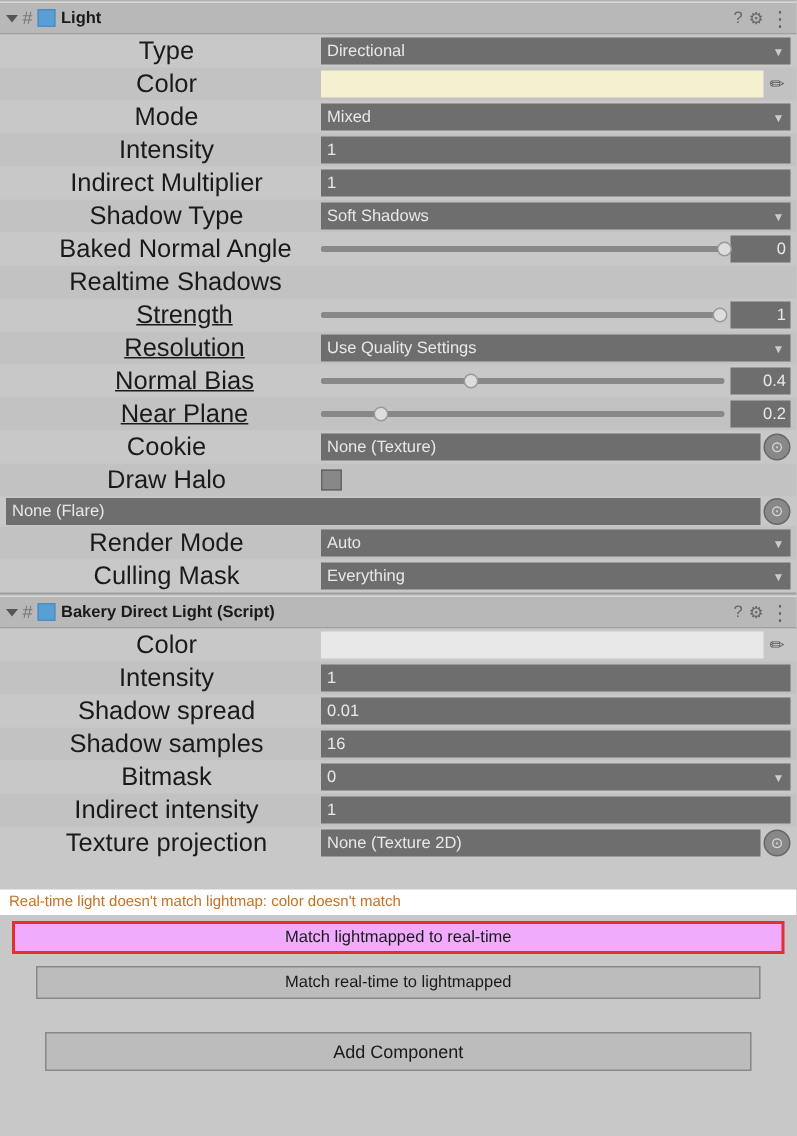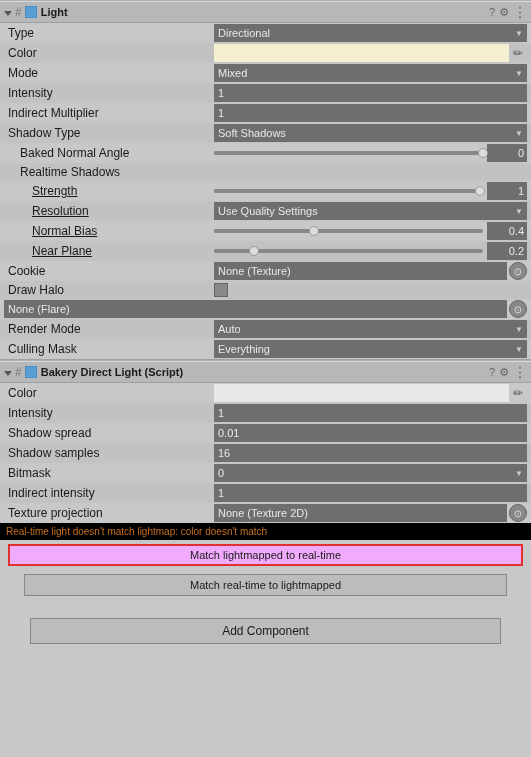--- a/index.html
+++ b/index.html
@@ -57,22 +57,23 @@
       background: #c4c4c4;
     }
     .row:nth-child(odd) {
       background: #c8c8c8;
     }
 
     .label {
       width: 210px;
       min-width: 210px;
       padding-left: 4px;
-      font-size: 12px;
+      font-size: 17px;
       color: #1a1a1a;
+      text-align: center;
     }
 
     .label-indented {
       padding-left: 16px;
     }
 
     .label-indented2 {
       padding-left: 28px;
       text-decoration: underline;
     }
@@ -225,21 +226,22 @@
       height: 12px;
       background: #5a9fd4;
       border: 1px solid #4a8fc4;
       display: inline-block;
     }
 
     .warning-text {
       font-size: 10px;
       color: #c87020;
       padding: 3px 6px;
-      background: #000000;
+      background: #ffffff;
+      margin-top: 20px;
     }
 
     .match-btn {
       width: calc(100% - 8px);
       margin: 2px 4px;
       height: 22px;
       background: #bcbcbc;
       border: 1px solid #888;
       font-size: 11px;
       cursor: pointer;

